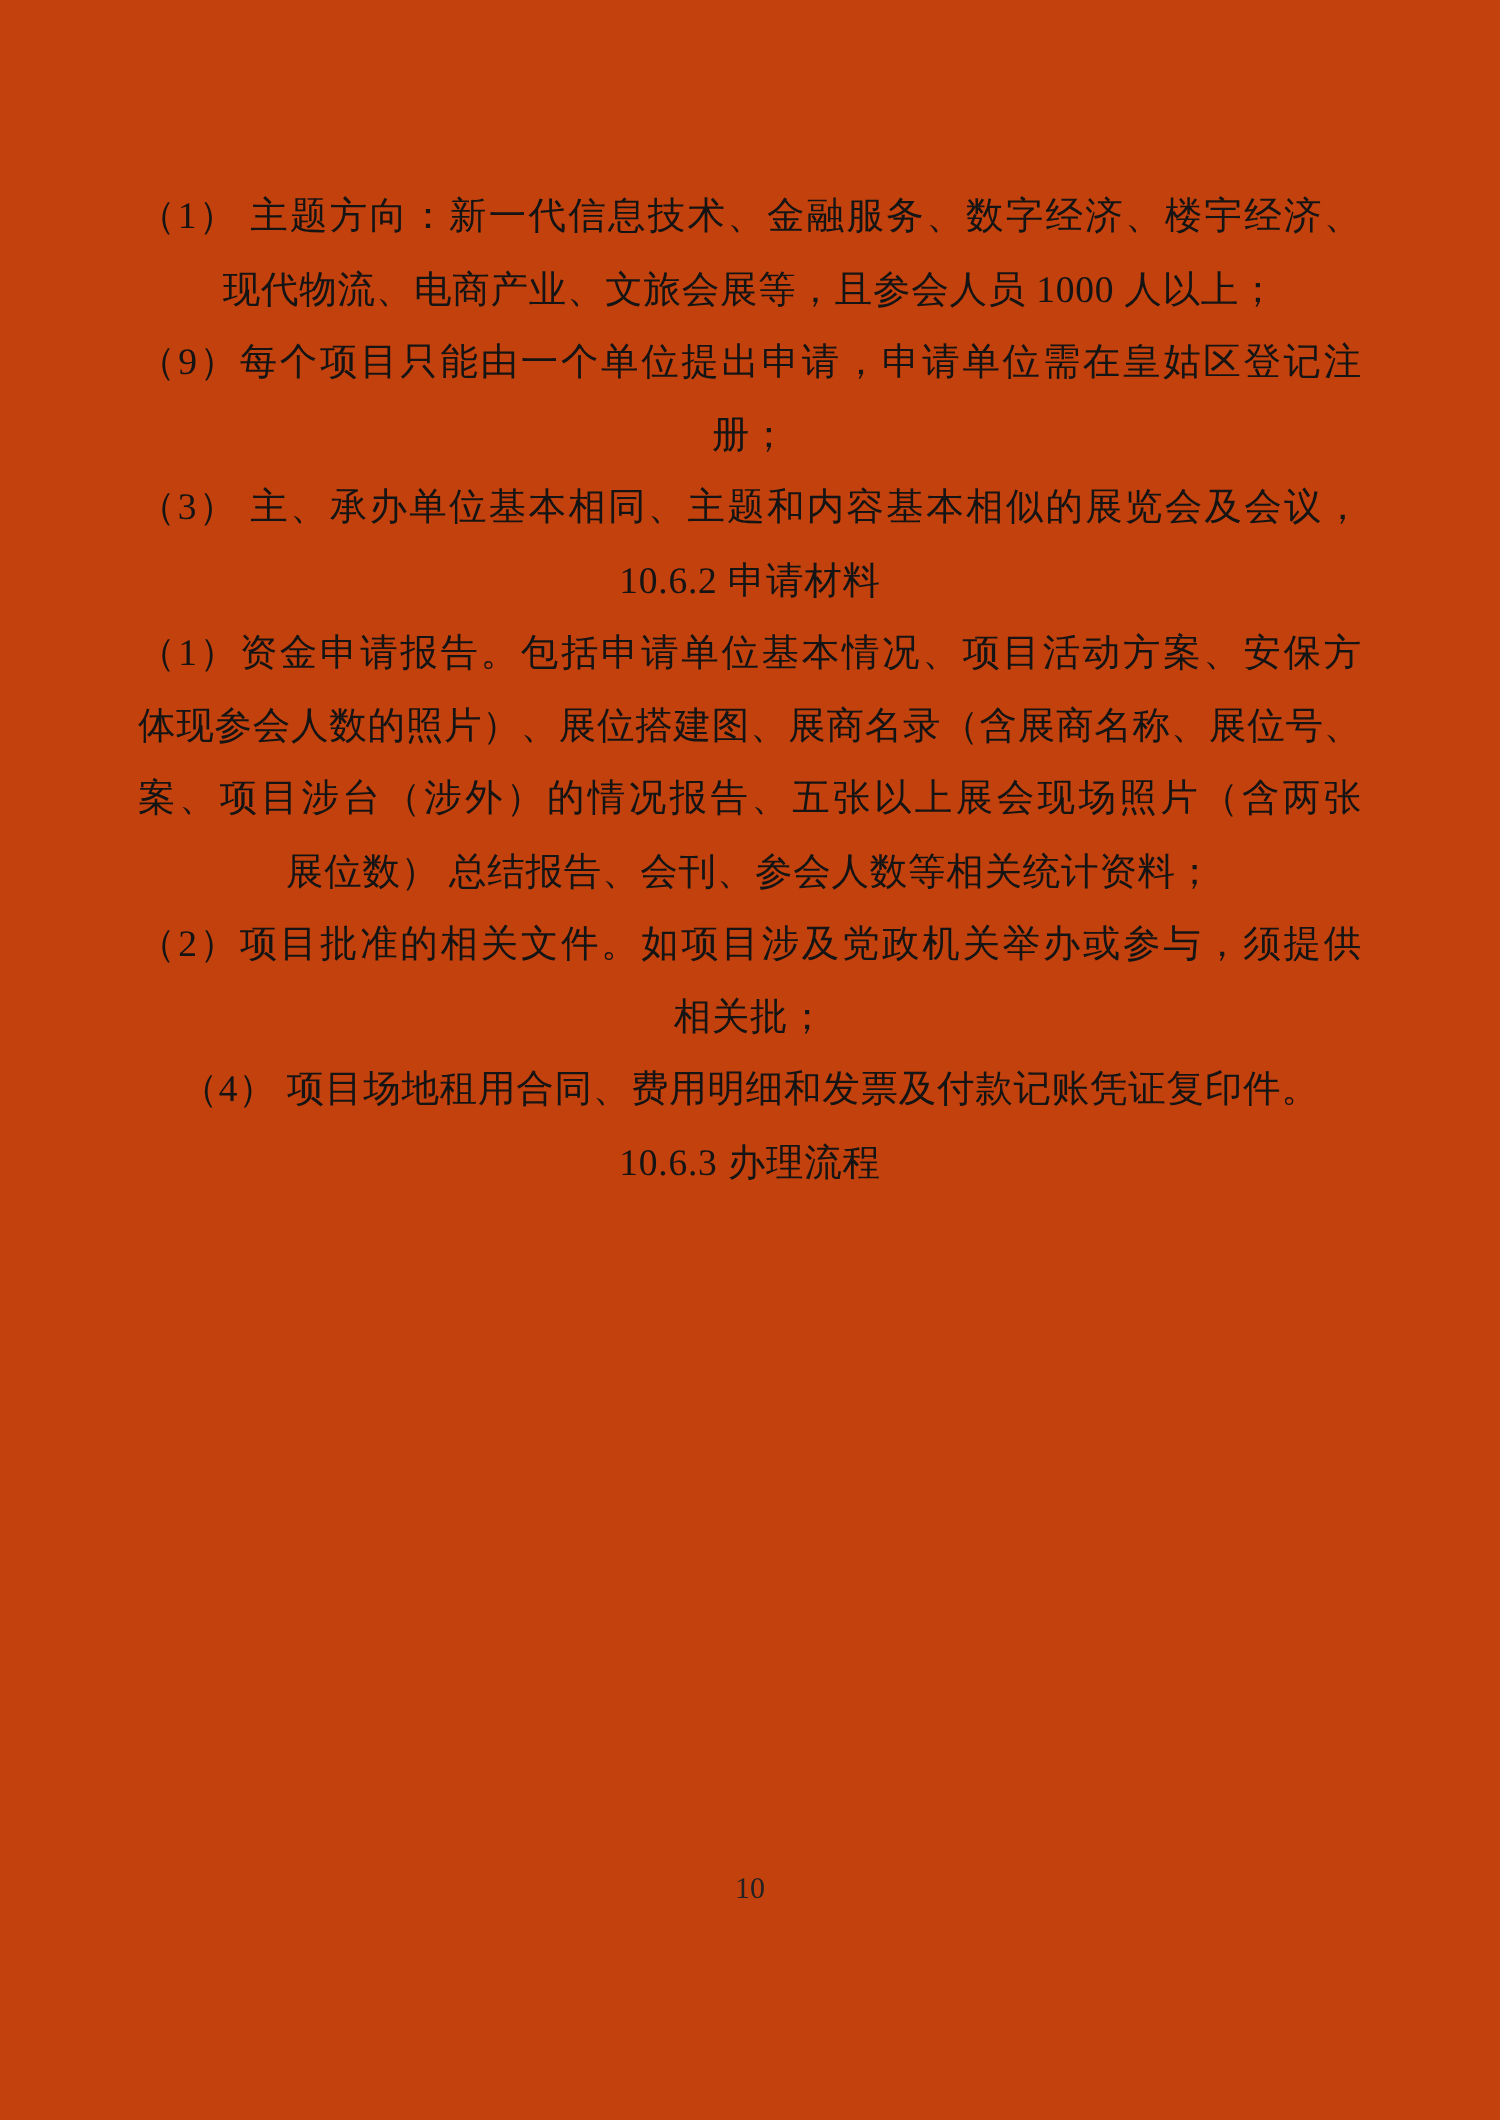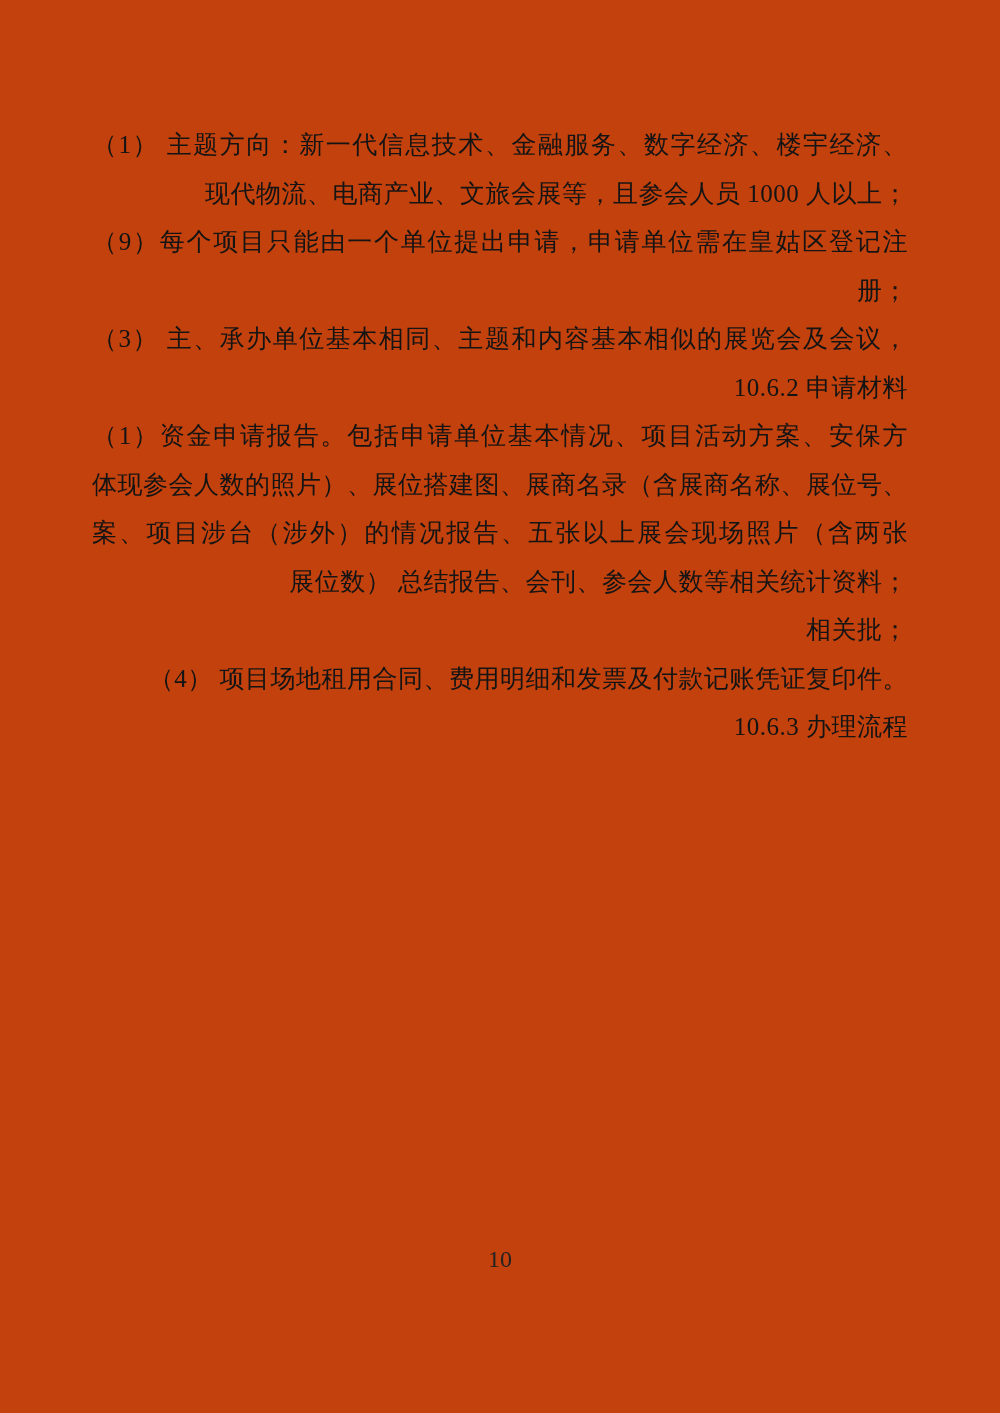--- a/index.html
+++ b/index.html
@@ -24,53 +24,54 @@
     position: absolute;
     left: 92px;
     top: 121px;
     width: 816px;
   }
   .line {
     font-size: 25px;
     line-height: 48.5px;
     height: 48.5px;
     letter-spacing: 0.5px;
-    text-align: right;
+    text-align: center;
     white-space: nowrap;
   }
   .line.j {
     white-space: normal;
     text-align: justify;
     text-align-last: justify;
     overflow: hidden;
   }
   .page-number {
     position: absolute;
     top: 1246px;
     left: 0;
     width: 100%;
     text-align: center;
-    font-size: 24px;
+    font-size: 20px;
     line-height: 26px;
     color: #222222;
   }
 </style>
 </head>
 <body>
 
 <div class="page">
   <div class="textblock">
     <div class="line j">（1） 主题方向：新一代信息技术、金融服务、数字经济、楼宇经济、</div>
     <div class="line">现代物流、电商产业、文旅会展等，且参会人员 1000 人以上；</div>
     <div class="line j">（9）每个项目只能由一个单位提出申请，申请单位需在皇姑区登记注</div>
     <div class="line">册；</div>
     <div class="line j">（3） 主、承办单位基本相同、主题和内容基本相似的展览会及会议，</div>
     <div class="line">10.6.2 申请材料</div>
     <div class="line j">（1）资金申请报告。包括申请单位基本情况、项目活动方案、安保方</div>
     <div class="line j">体现参会人数的照片）、展位搭建图、展商名录（含展商名称、展位号、</div>
     <div class="line j">案、项目涉台（涉外）的情况报告、五张以上展会现场照片（含两张</div>
     <div class="line">展位数） 总结报告、会刊、参会人数等相关统计资料；</div>
+    <div class="line j">（2）项目批准的相关文件。如项目涉及党政机关举办或参与，须提供</div>
     <div class="line">相关批；</div>
     <div class="line">（4） 项目场地租用合同、费用明细和发票及付款记账凭证复印件。</div>
     <div class="line">10.6.3 办理流程</div>
   </div>
   <div class="page-number">10</div>
 </div>
 
 </body></html>

